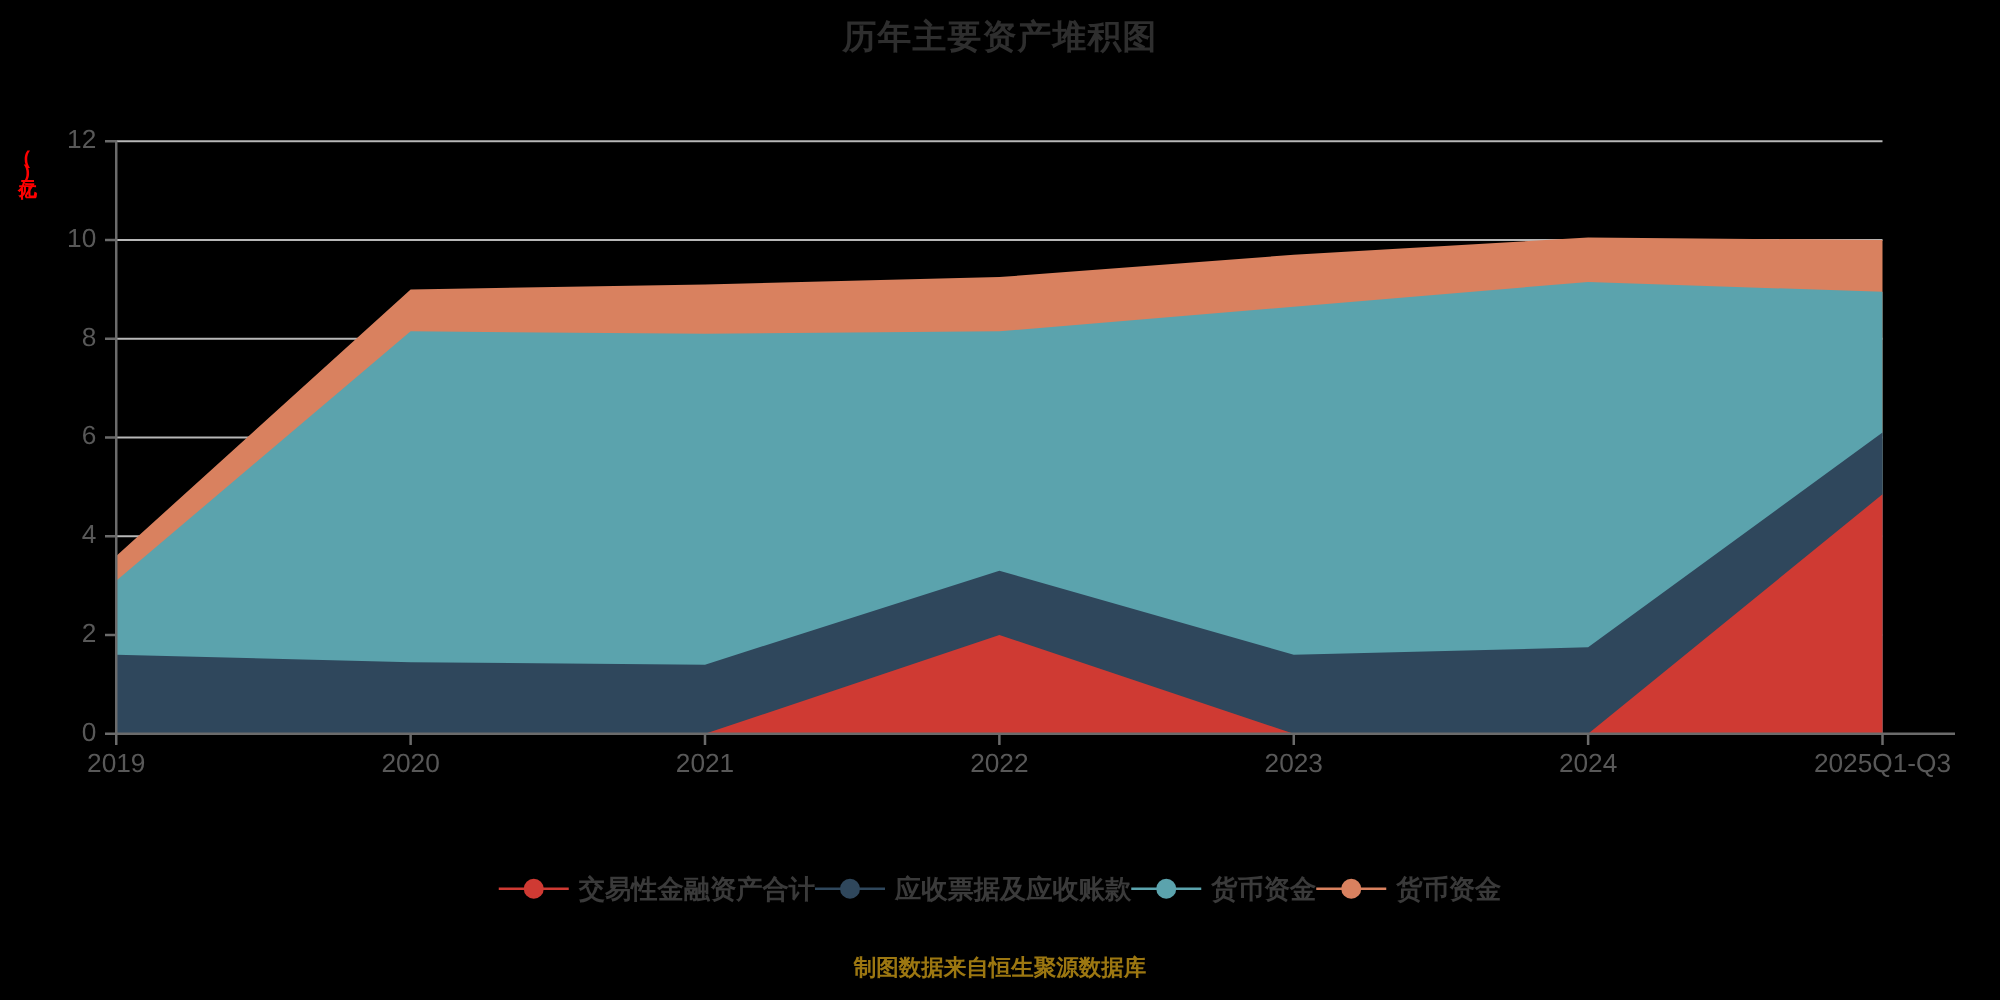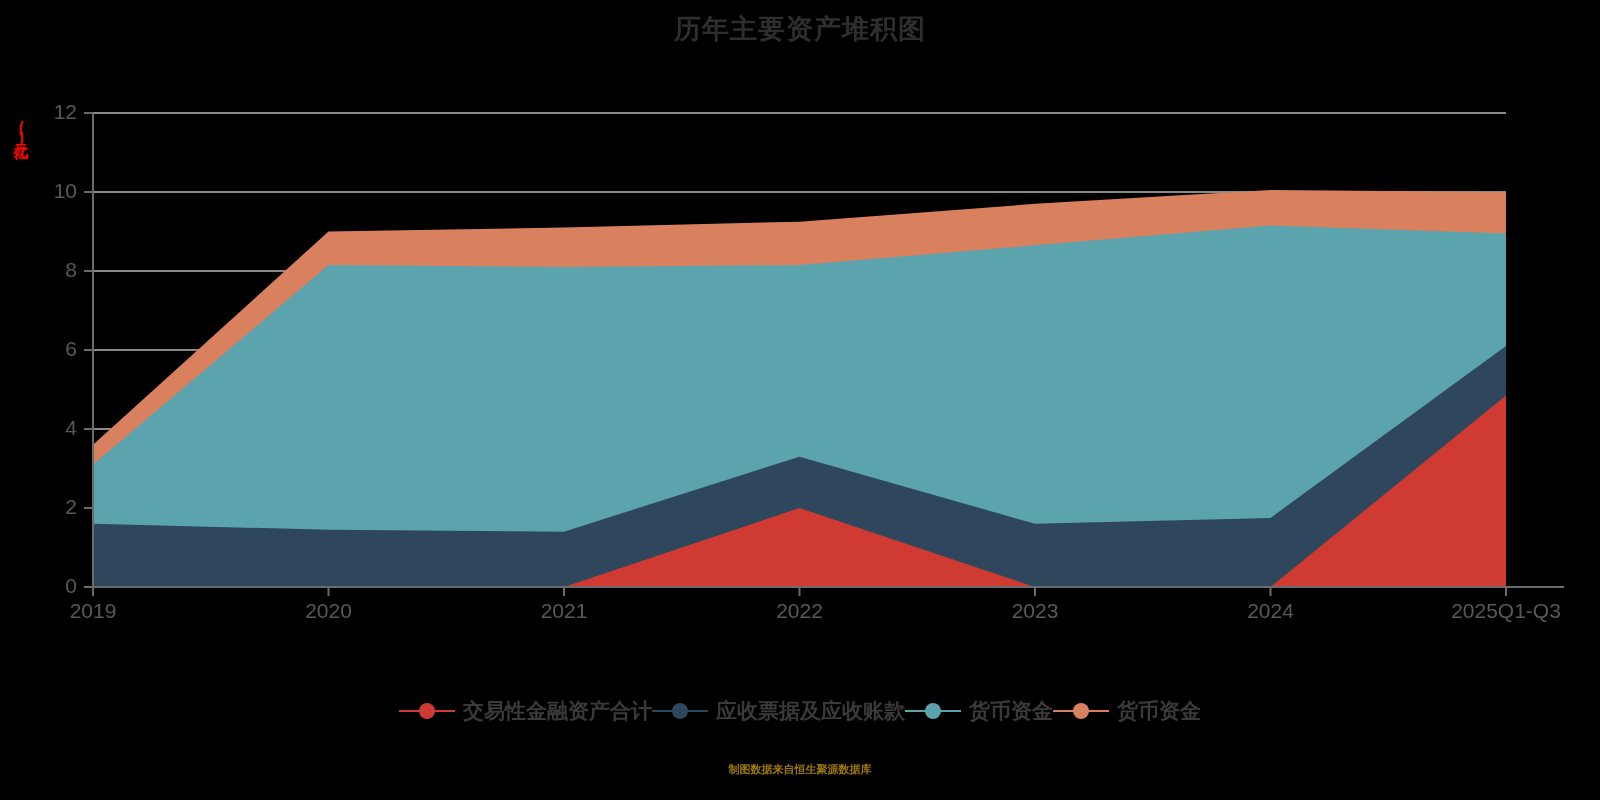--- a/index.html
+++ b/index.html
@@ -106,21 +106,21 @@
     font-weight: bold;
     margin-left: 8px;
     white-space: nowrap;
   }
   .footer-note {
     position: absolute;
     left: 0;
     top: 762px;
     width: 1600px;
     text-align: center;
-    font-size: 11px;
+    font-size: 18px;
     font-weight: bold;
     color: #9c7711;
     letter-spacing: 0px;
   }
 </style>
 </head>
 <body>
 
 <div id="chart-root">
 

